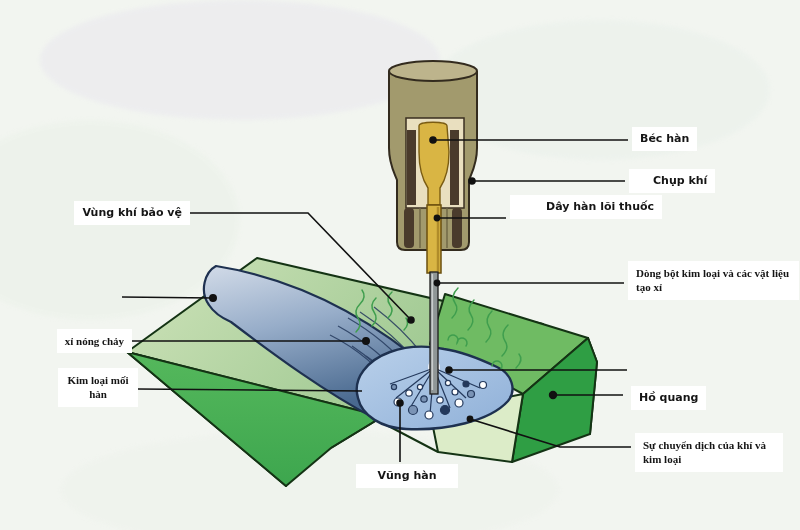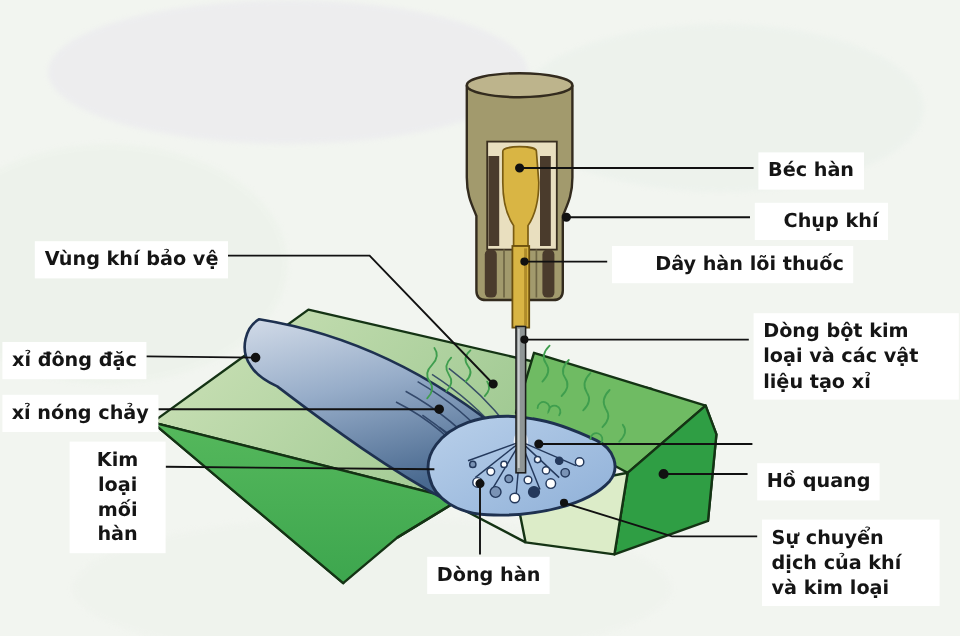--- a/index.html
+++ b/index.html
@@ -5,24 +5,24 @@
   html,body{margin:0;padding:0;background:#ffffff;}
   #stage{
     position:relative;width:800px;height:530px;overflow:hidden;
     background:#f2f5f0;
     font-family:"DejaVu Sans","Liberation Sans",sans-serif;
   }
   .bgblob{position:absolute;border-radius:50%;filter:blur(2px);}
   svg{position:absolute;left:0;top:0;}
   .lbl{
     position:absolute;background:#ffffff;color:#151515;
-    font-weight:bold;font-size:16px;line-height:1.3;
+    font-weight:bold;font-size:11px;line-height:1.3;
     padding:5px 8px;white-space:nowrap;
   }
-  .lbl.wrap{white-space:normal;}
+  .lbl.wrap{white-space:normal;font-family:Liberation Serif, serif;}
   .lbl.center{text-align:center;}
   .watermark{
     position:absolute;left:232px;top:426px;width:120px;text-align:center;
     font-weight:bold;font-size:15px;letter-spacing:1px;color:#7d8a7d;opacity:.5;
     background:transparent;padding:0;
   }
 </style>
 </head>
 <body>
 
@@ -205,25 +205,24 @@
 
       <path d="M132,341 L366,341"></path>
         <circle cx="366" cy="341" r="3.2" fill="#111"></circle>
 
       <path d="M138,389 L362,391"></path>
     </g>
   </svg>
 
 
   <div class="lbl" style="right:610px;top:201px;">Vùng khí bảo vệ</div>
-  <div class="lbl" style="right:678px;top:285px;">xỉ đông đặc</div>
-  <div class="lbl" style="right:668px;top:329px;">xỉ nóng chảy</div>
+  <div class="lbl" style="right:668px;top:329px;font-family:Liberation Serif, serif;">xỉ nóng chảy</div>
   <div class="lbl wrap center" style="right:662px;top:368px;width:64px;">Kim loại mối hàn</div>
 
   <div class="lbl" style="left:632px;top:127px;">Béc hàn</div>
   <div class="lbl" style="left:629px;top:169px;padding-left:24px;">Chụp khí</div>
-  <div class="lbl" style="left:510px;top:205px;padding-left:36px;">Dây hàn lõi thuốc</div>
+  <div class="lbl" style="left:510px;top:195px;padding-left:36px;">Dây hàn lõi thuốc</div>
   <div class="lbl wrap" style="left:628px;top:261px;width:155px;">Dòng bột kim loại và các vật liệu tạo xỉ</div>
   <div class="lbl" style="left:631px;top:358px;margin-top:28px;">Hồ quang</div>
   <div class="lbl wrap" style="left:635px;top:433px;width:132px;">Sự chuyển dịch của khí và kim loại</div>
-  <div class="lbl center" style="left:356px;top:464px;width:86px;">Dòng hàn</div>
+  <div class="lbl center" style="left:356px;top:464px;width:86px;">Vũng hàn</div>
 
 </div>
 
 </body></html>

